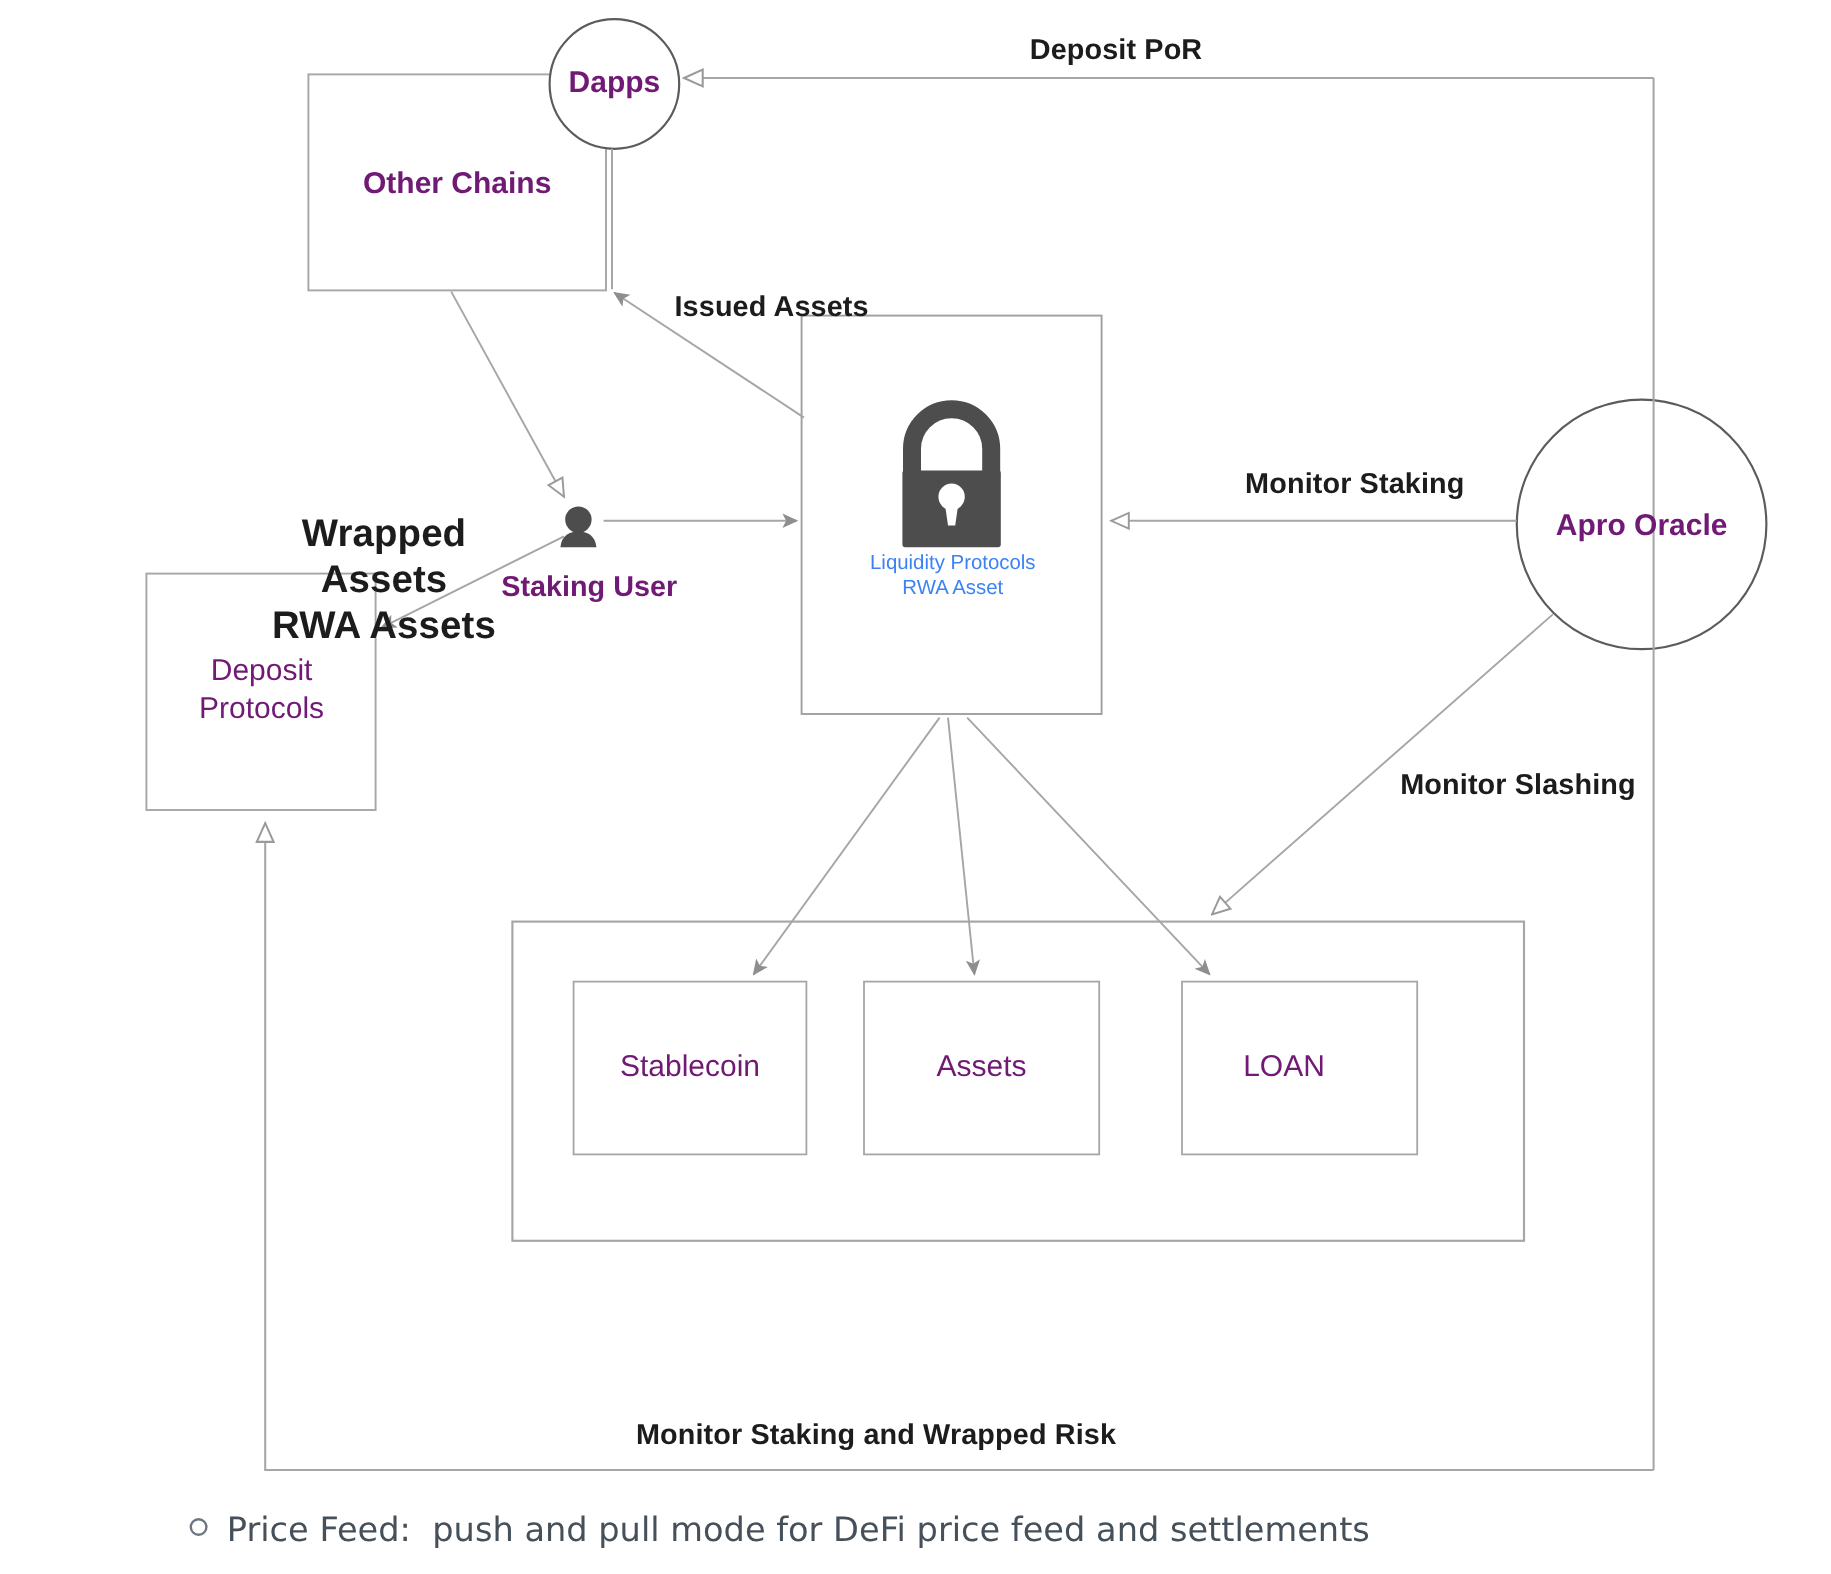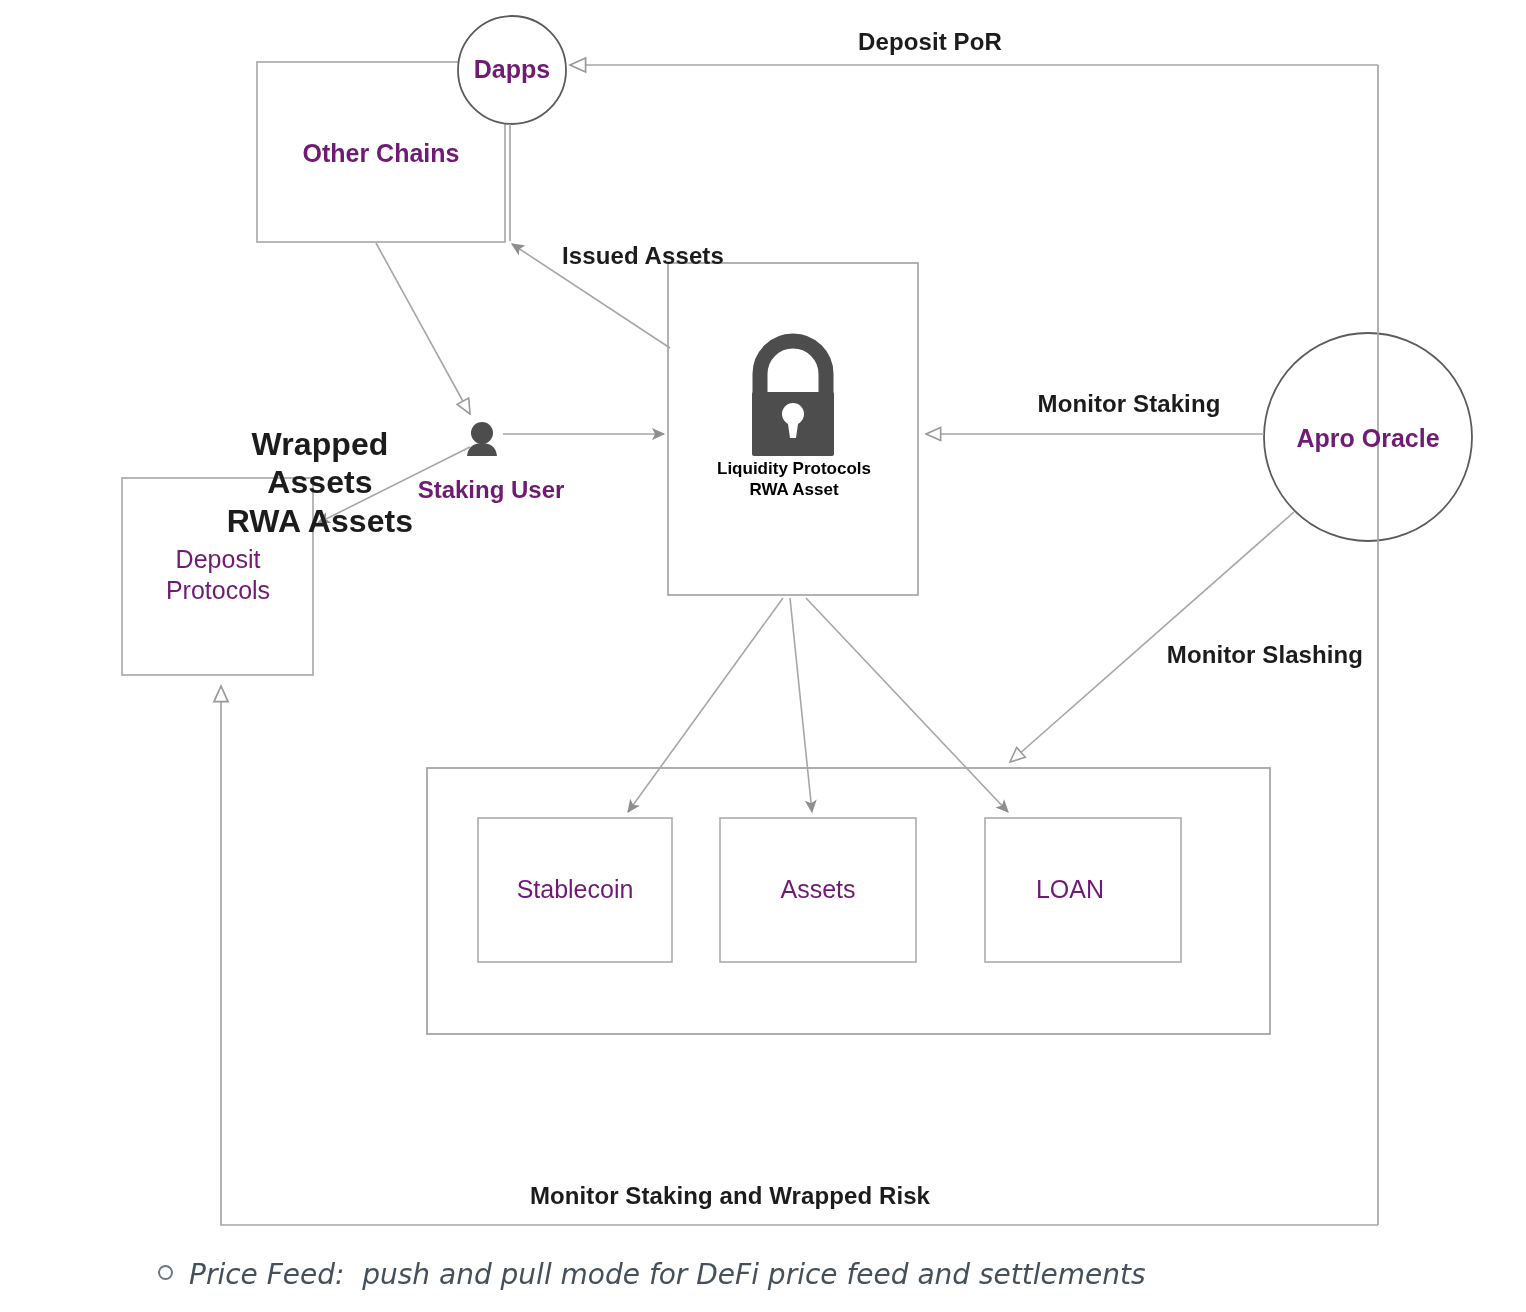--- a/index.html
+++ b/index.html
@@ -46,21 +46,21 @@
   .lbl-dapps {
     left: 432px; top: 54px; width: 160px;
     font-size: 25px; font-weight: 700;
   }
   .lbl-other-chains {
     left: 236px; top: 138px; width: 290px;
     font-size: 25px; font-weight: 700;
   }
   .lbl-liquidity {
     left: 678px; top: 459px; width: 232px;
-    font-size: 17px; font-weight: 700; color: #000000;
+    font-size: 17px; font-weight: 400; color: #3b82f6;
   }
   .lbl-deposit {
     left: 126px; top: 544px; width: 184px;
     font-size: 25px; font-weight: 400;
   }
   .lbl-apro {
     left: 1268px; top: 423px; width: 200px;
     font-size: 25px; font-weight: 700;
   }
   .lbl-staking-user {
@@ -118,21 +118,21 @@
   .caption-bullet {
     display: inline-block;
     width: 11px;
     height: 11px;
     border: 2px solid #6b7680;
     border-radius: 50%;
     flex: 0 0 auto;
     position: relative;
     top: -4px;
   }
-  .caption-text { white-space: pre; font-style: italic; }
+  .caption-text { white-space: pre; }
   .person-icon {
     position: absolute;
     left: 462px;
     top: 418px;
     width: 40px;
     height: 40px;
   }
 </style>
 </head>
 <body>

